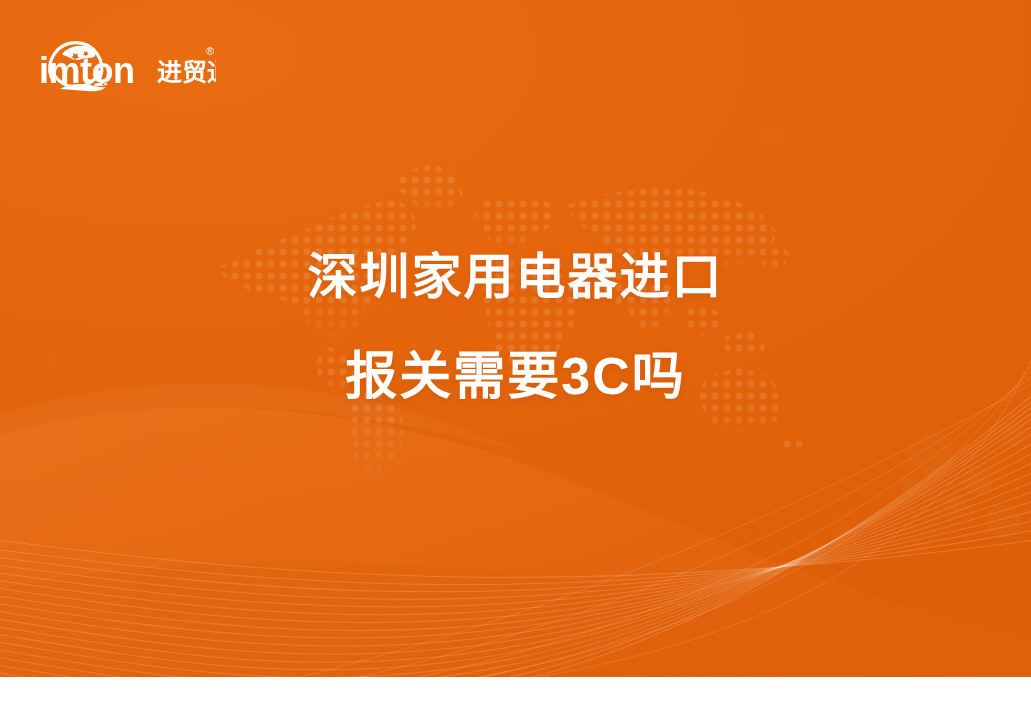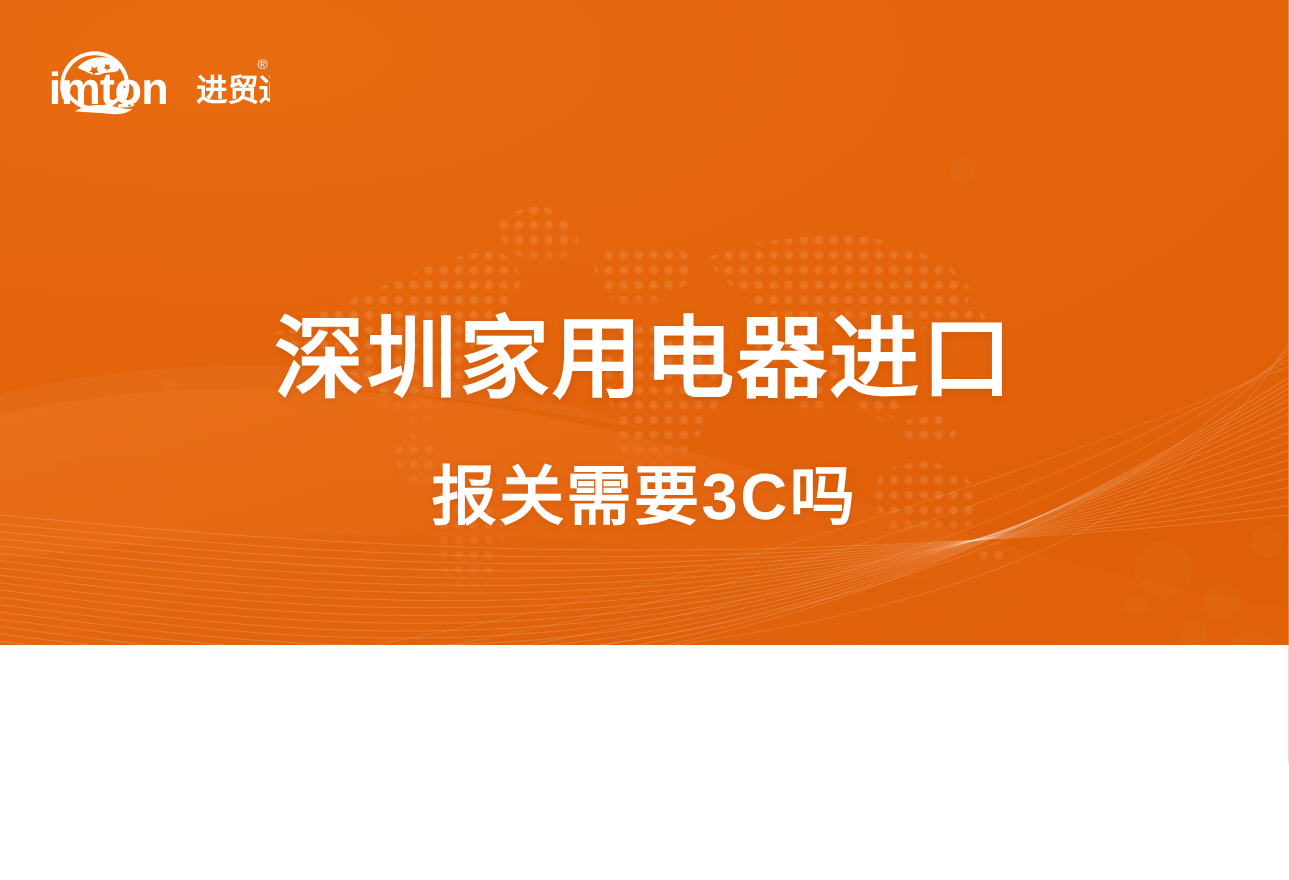--- a/index.html
+++ b/index.html
@@ -8,21 +8,21 @@
     padding: 0;
     background: #ffffff;
   }
   body {
     font-family: "Liberation Sans", "DejaVu Sans", sans-serif;
   }
 
   #banner {
     position: relative;
     width: 1031px;
-    height: 516px;
+    height: 677px;
     overflow: hidden;
     background: #e4650c;
     user-select: none;
   }
 
   
   .layer {
     position: absolute;
     inset: 0;
     pointer-events: none;
@@ -81,21 +81,21 @@
   }
   .hl-line {
     display: block;
     font-family: "Liberation Sans", "DejaVu Sans", sans-serif;
     font-weight: 700;
     letter-spacing: 2px;
     line-height: 1.0;
     text-shadow: 0 2px 6px rgba(140,55,0,.18);
     white-space: nowrap;
   }
-  .hl-1 { font-size: 72px; }
+  .hl-1 { font-size: 50px; }
   .hl-2 { font-size: 52px; margin-top: 48px; }
 </style>
 </head>
 <body>
 
 <div id="banner">
 
   <div class="layer bg-base"></div>
 
   <div class="layer bokeh">

